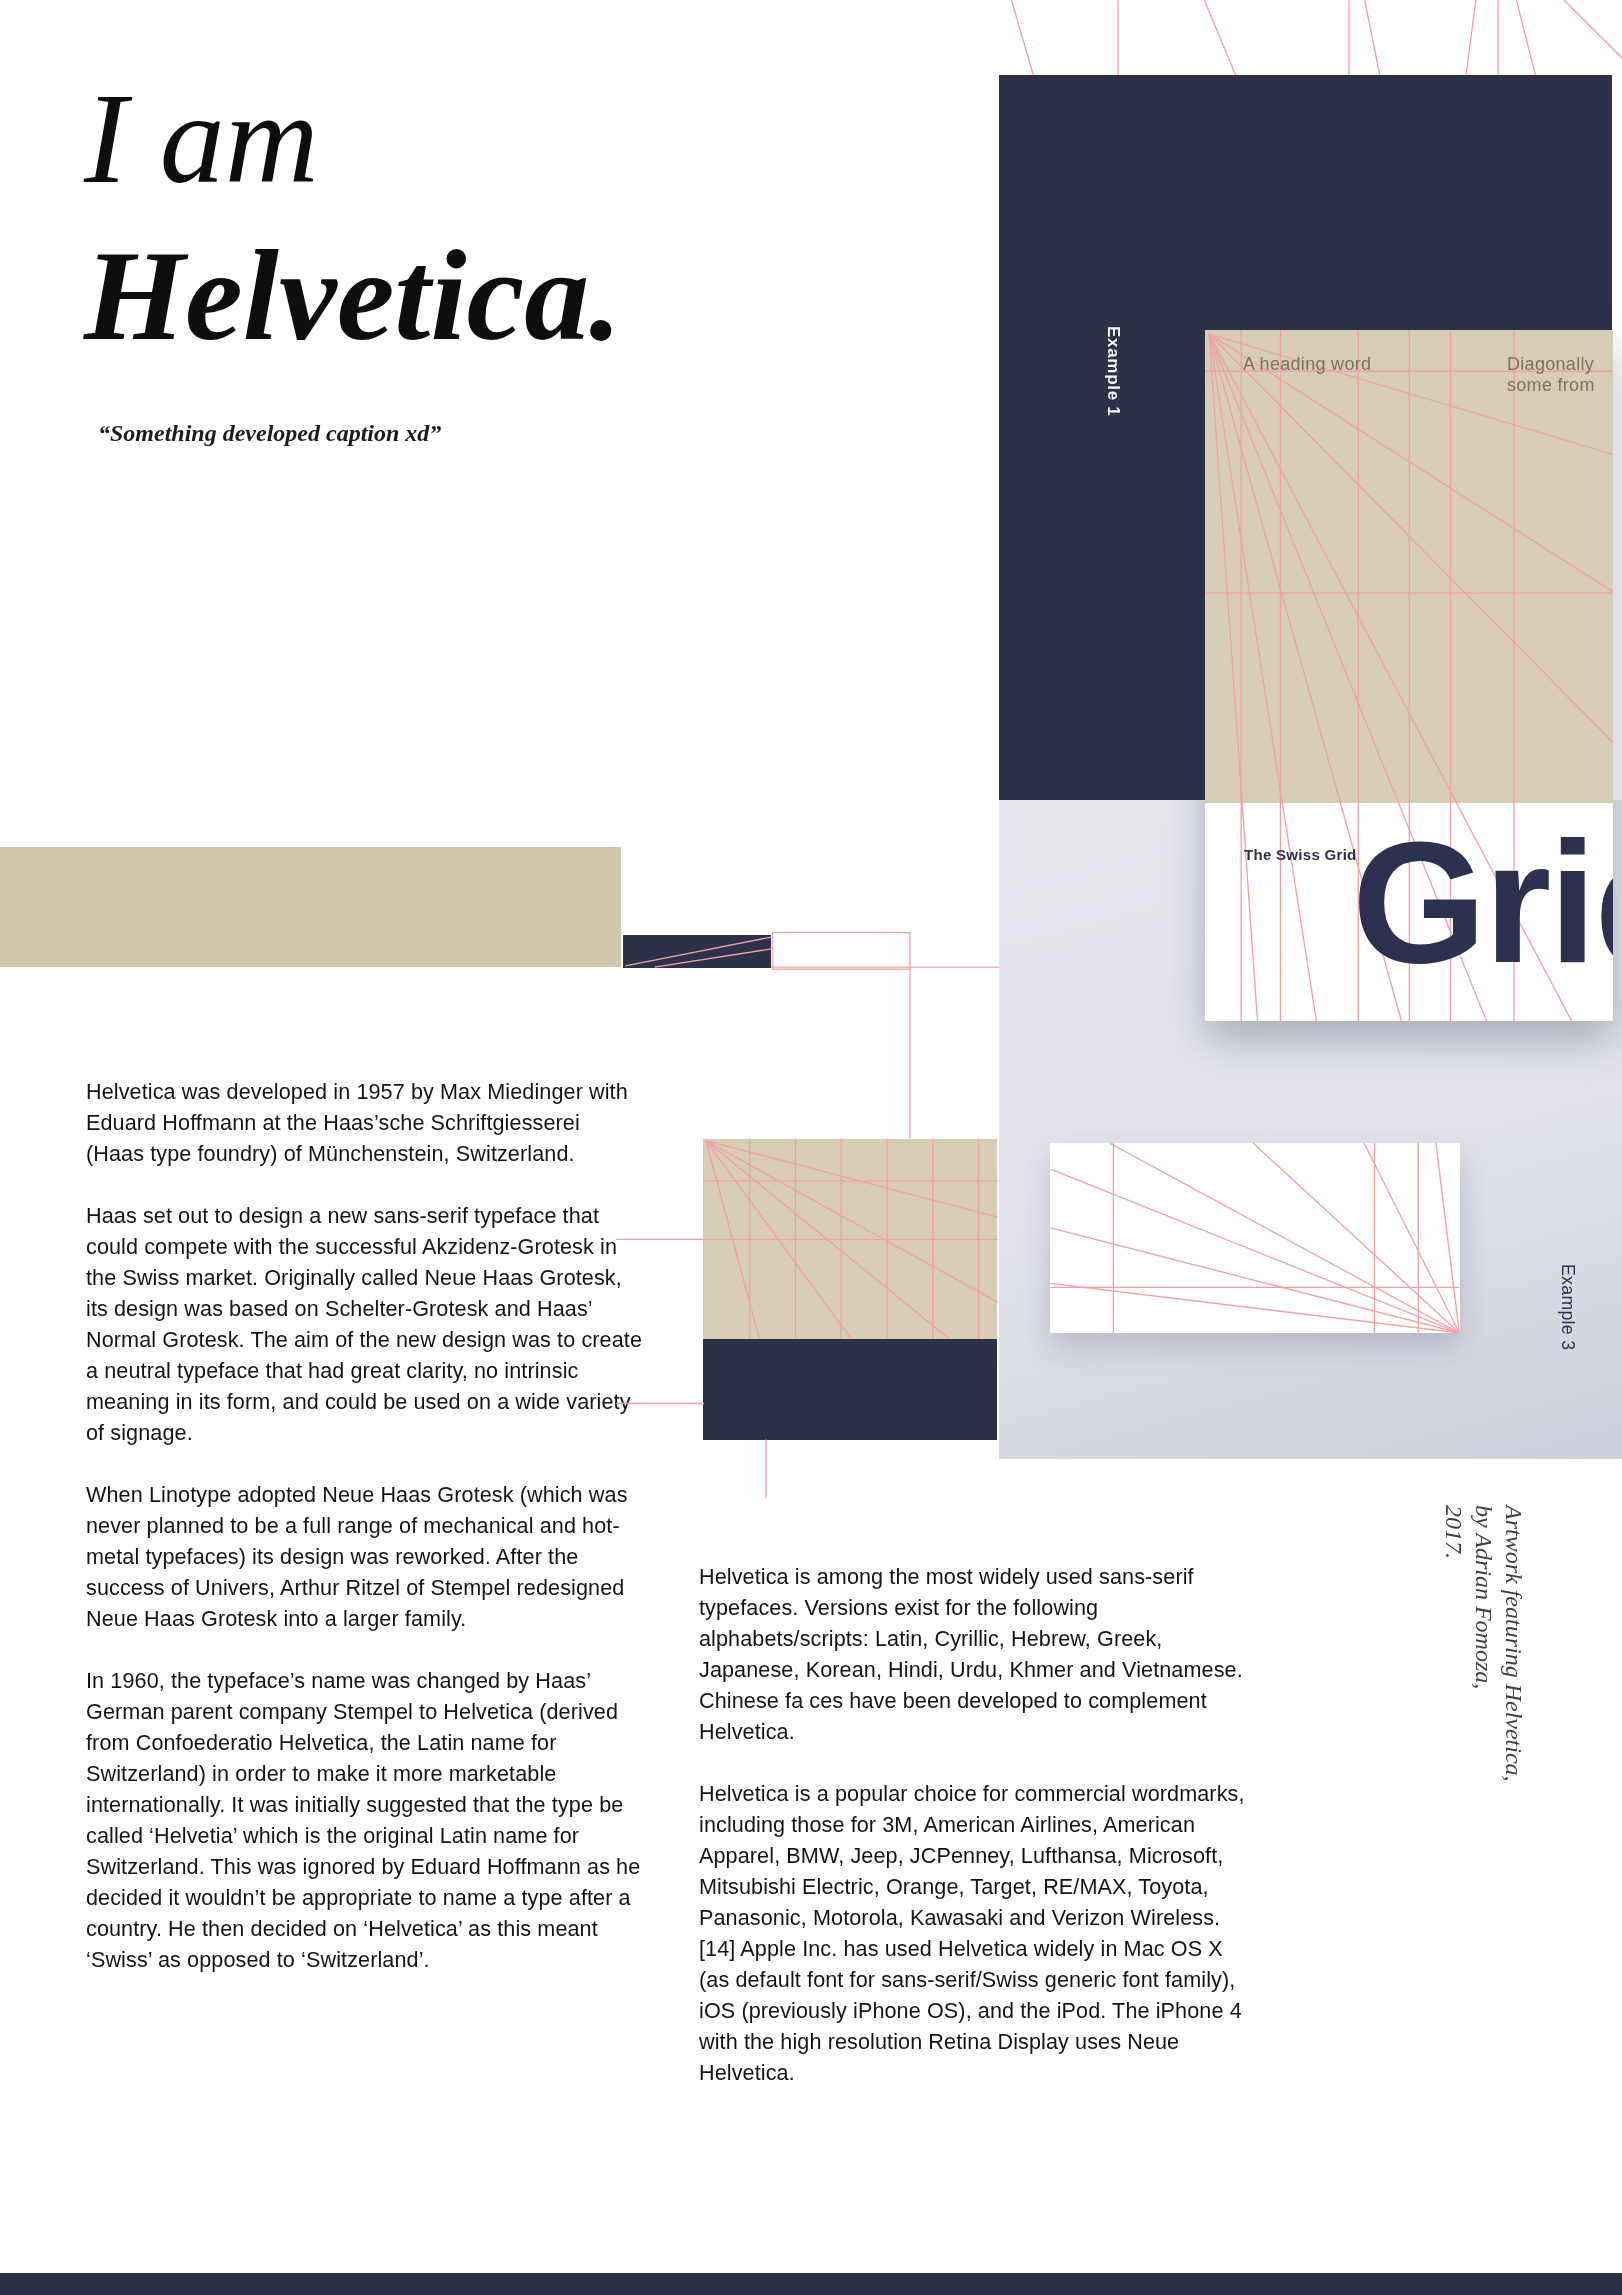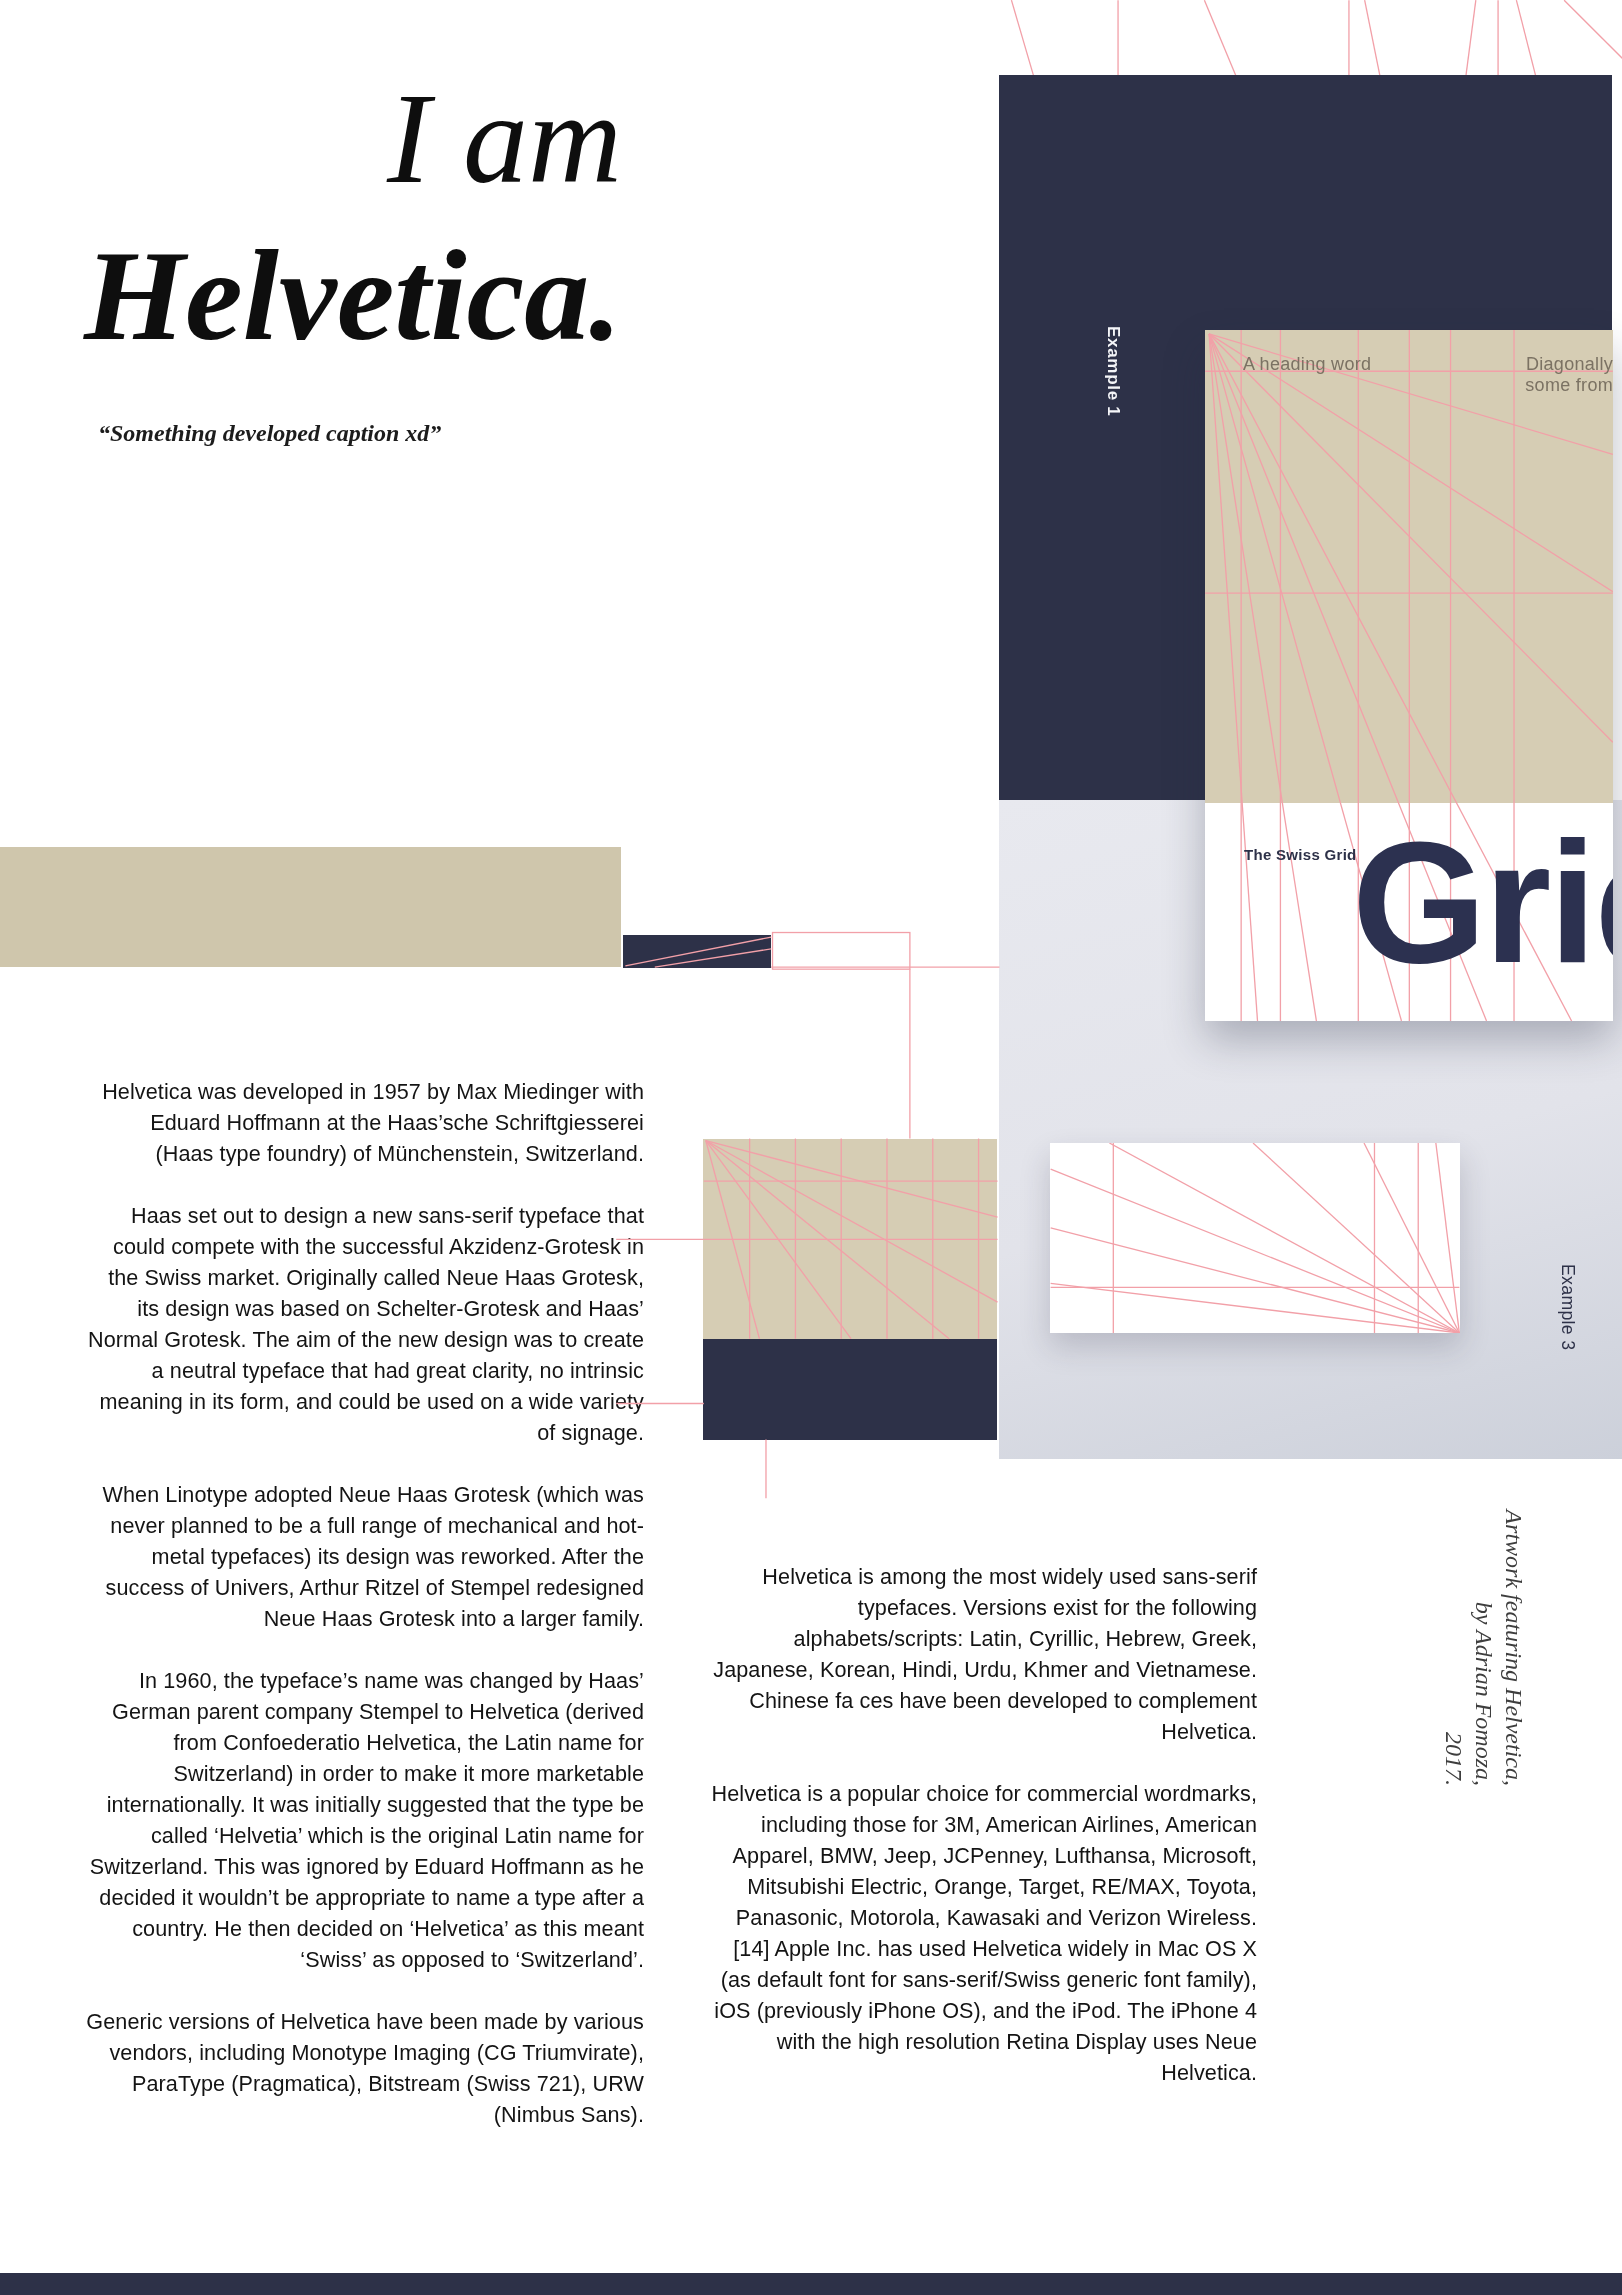--- a/index.html
+++ b/index.html
@@ -3,21 +3,20 @@
 <meta charset="utf-8">
 <style>
   html,body{margin:0;padding:0;background:#888;}
   .page{
     position:relative;
     width:1623px;height:2295px;
     background:#ffffff;
     overflow:hidden;
     font-family:"Liberation Sans",sans-serif;
     margin:0 auto;
-    text-align:right;
   }
   svg{display:block;}
 
   
   .title{
     position:absolute;left:84px;top:60px;
     font-family:"Liberation Serif",serif;
     font-style:italic;color:#0e0e0e;
     font-size:130px;line-height:157px;
   }
@@ -219,21 +218,20 @@
       <line x1="11" y1="875" x2="145" y2="875"></line>
       <line x1="240" y1="930" x2="240" y2="1020"></line>
     </g>
   </svg>
 
   <div class="col col-left">
     <p>Helvetica was developed in 1957 by Max Miedinger with Eduard Hoffmann at the Haas’sche Schriftgiesserei (Haas type foundry) of Münchenstein, Switzerland.</p>
     <p>Haas set out to design a new sans-serif typeface that could compete with the successful Akzidenz-Grotesk in the Swiss market. Originally called Neue Haas Grotesk, its design was based on Schelter-Grotesk and Haas’ Normal Grotesk. The aim of the new design was to create a neutral typeface that had great clarity, no intrinsic meaning in its form, and could be used on a wide variety of signage.</p>
     <p>When Linotype adopted Neue Haas Grotesk (which was never planned to be a full range of mechanical and hot-metal typefaces) its design was reworked. After the success of Univers, Arthur Ritzel of Stempel redesigned Neue Haas Grotesk into a larger family.</p>
     <p>In 1960, the typeface’s name was changed by Haas’ German parent company Stempel to Helvetica (derived from Confoederatio Helvetica, the Latin name for Switzerland) in order to make it more marketable internationally. It was initially suggested that the type be called ‘Helvetia’ which is the original Latin name for Switzerland. This was ignored by Eduard Hoffmann as he decided it wouldn’t be appropriate to name a type after a country. He then decided on ‘Helvetica’ as this meant ‘Swiss’ as opposed to ‘Switzerland’.</p>
-    <p>Generic versions of Helvetica have been made by various vendors, including Monotype Imaging (CG Triumvirate), ParaType (Pragmatica), Bitstream (Swiss 721), URW (Nimbus Sans).</p>
   </div>
 
   <div class="col col-right">
     <p>Helvetica is among the most widely used sans-serif typefaces. Versions exist for the following alphabets/scripts: Latin, Cyrillic, Hebrew, Greek, Japanese, Korean, Hindi, Urdu, Khmer and Vietnamese. Chinese fa ces have been developed to complement Helvetica.</p>
     <p>Helvetica is a popular choice for commercial wordmarks, including those for 3M, American Airlines, American Apparel, BMW, Jeep, JCPenney, Lufthansa, Microsoft, Mitsubishi Electric, Orange, Target, RE/MAX, Toyota, Panasonic, Motorola, Kawasaki and Verizon Wireless. [14] Apple Inc. has used Helvetica widely in Mac OS X (as default font for sans-serif/Swiss generic font family), iOS (previously iPhone OS), and the iPod. The iPhone 4 with the high resolution Retina Display uses Neue Helvetica.</p>
   </div>
 
   <div class="footer-bar"></div>
 
 </div>

